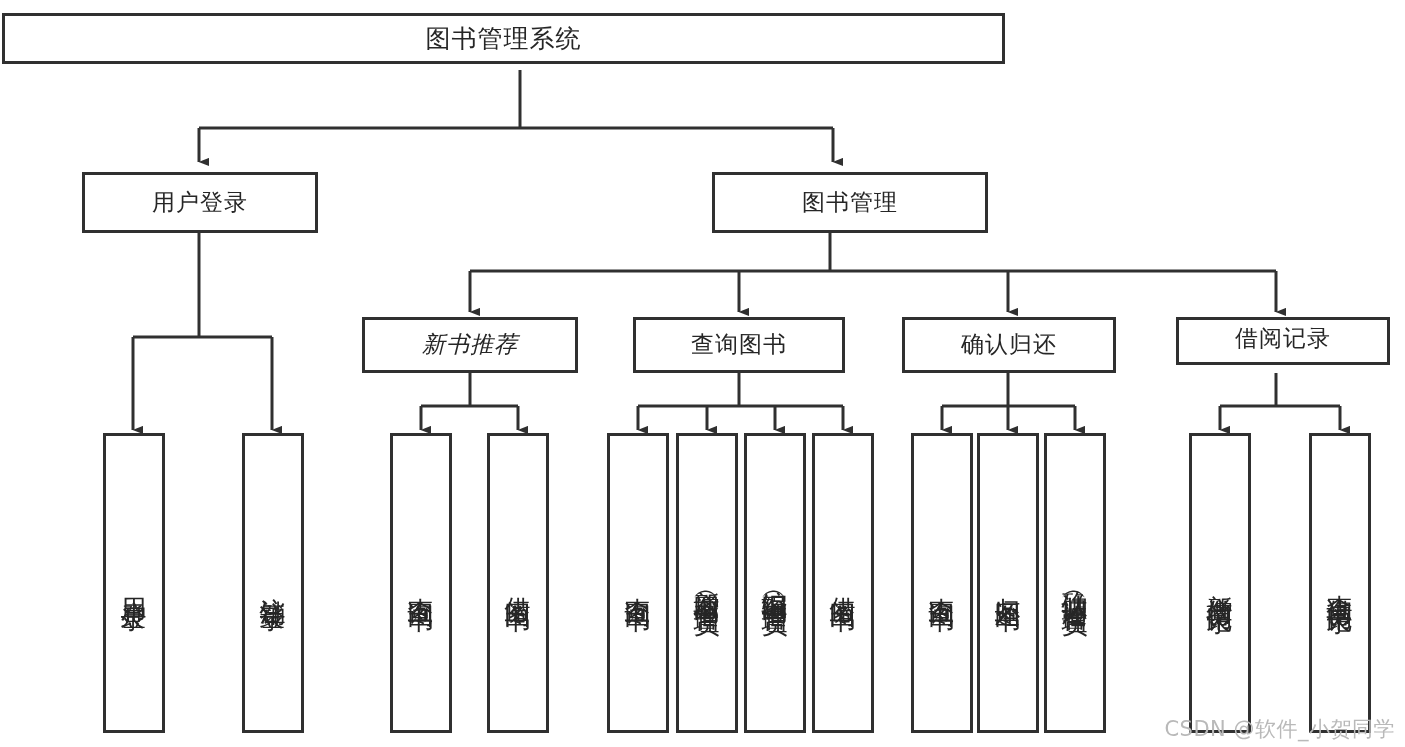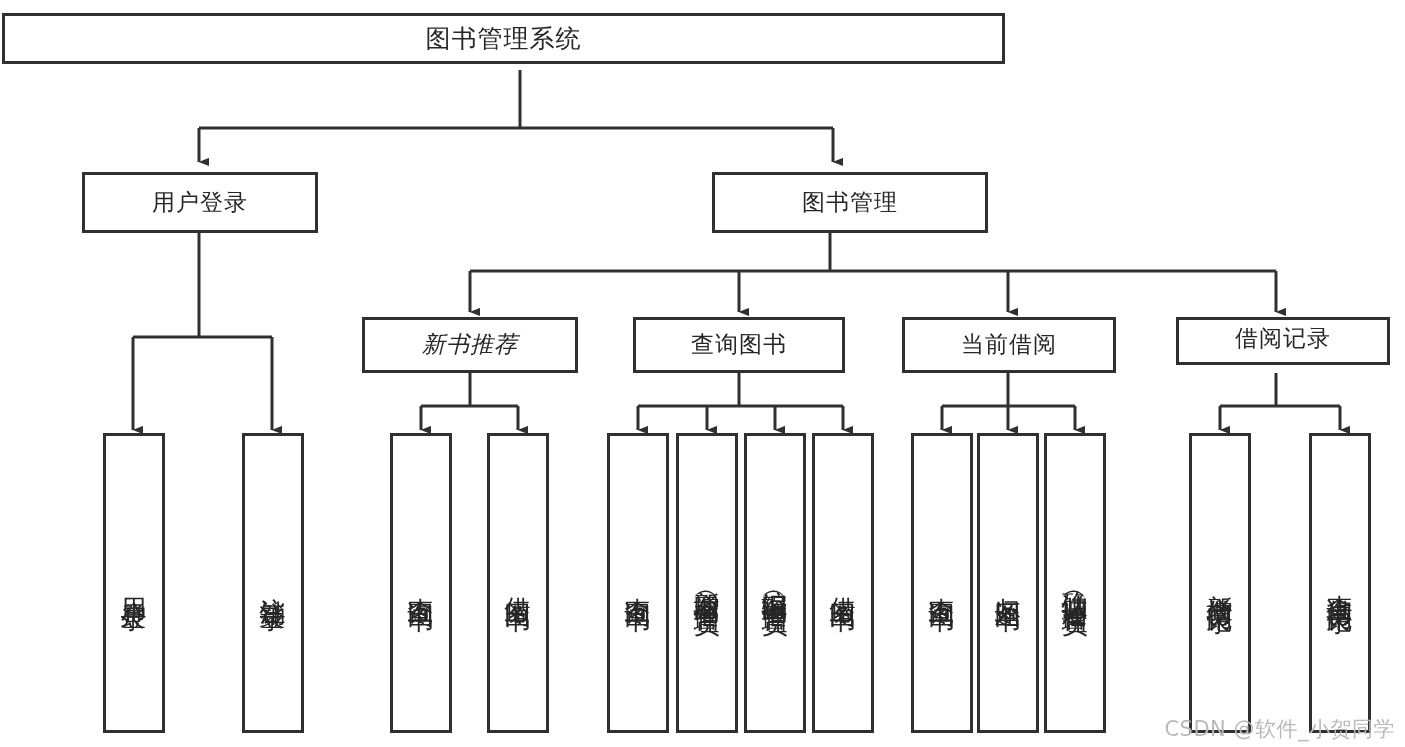--- a/index.html
+++ b/index.html
@@ -139,21 +139,21 @@
     <span class="label">图书管理</span>
   </div>
 
   <div class="node h" style="left:362px; top:317px; width:216px; height:56px;font-style:italic;">
     <span class="label">新书推荐</span>
   </div>
   <div class="node h" style="left:633px; top:317px; width:212px; height:56px;">
     <span class="label">查询图书</span>
   </div>
   <div class="node h" style="left:902px; top:317px; width:214px; height:56px;">
-    <span class="label">当前借阅</span>
+    <span class="label">确认归还</span>
   </div>
   <div class="node h" style="left:1176px; top:317px; width:214px; height:48px;font-family:Liberation Mono, monospace;">
     <span class="label">借阅记录</span>
   </div>
 
   <div class="node v" style="left:103px; top:433px; width:62px; height:300px;">
     <span class="label">用户登录</span>
   </div>
   <div class="node v" style="left:242px; top:433px; width:62px; height:300px;">
     <span class="label">注销登录</span>

